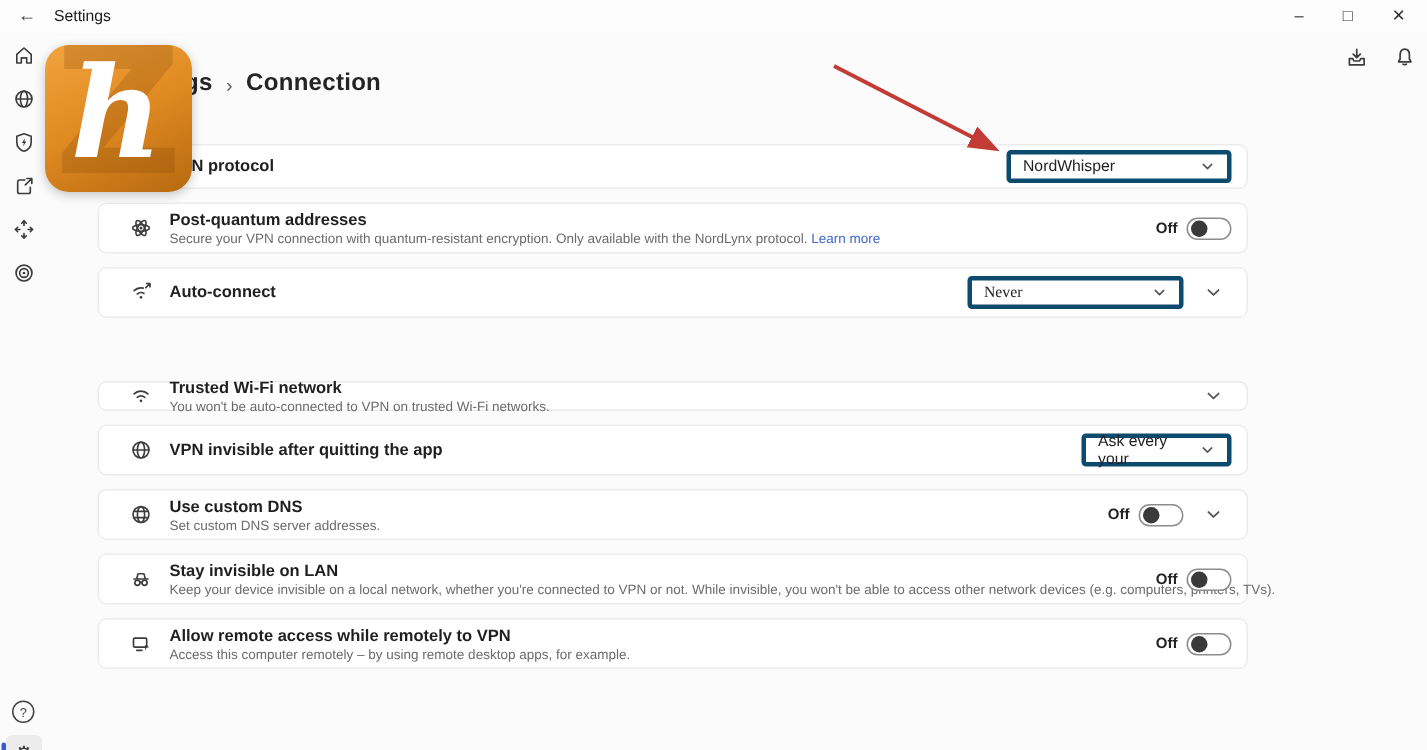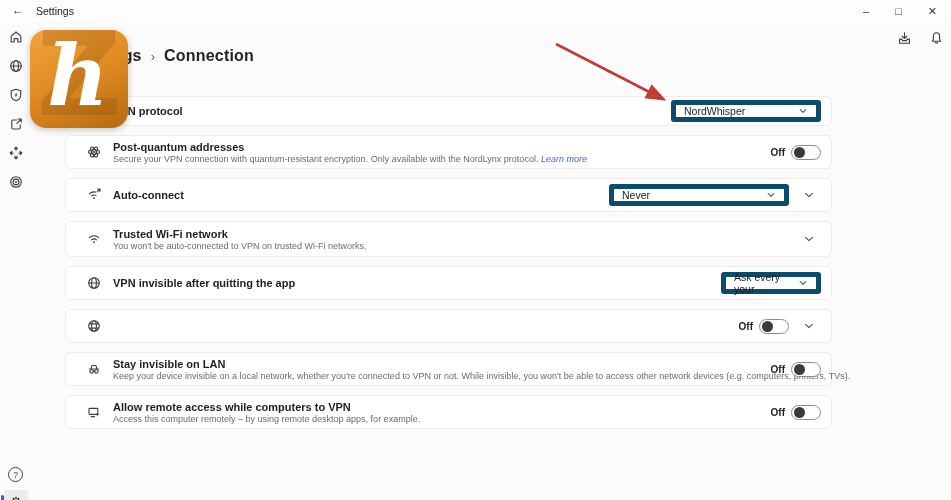--- a/index.html
+++ b/index.html
@@ -27,30 +27,30 @@
   .breadcrumb { position:absolute; left:77px; top:47px; display:flex; align-items:center; gap:9px; }
   .crumb { font-size:16px; font-weight:700; color:#242424; letter-spacing:.2px; }
   .crumb-sep { font-size:13px; color:#5c5c5c; font-weight:400; padding-top:1px; }
   .hdr-actions { position:absolute; top:29px; right:5px; display:flex; gap:12px; }
   .hdr-btn { width:20px; height:18px; display:flex; align-items:center; justify-content:center; }
 
   
   #cards { position:absolute; left:65px; top:96px; width:767px; display:flex; flex-direction:column; gap:9px; }
   .card { background:#fff; border:1px solid #ececec; border-radius:6px; display:flex; align-items:center; height:34px; padding:0 10px 0 20px; }
   #cards .card:nth-child(1){ height:30px; }
-  #cards .card:nth-child(4){ height:36px; }
+  #cards .card:nth-child(4){ height:20px;margin-top:33px; }
   .row-icon { width:16px; height:16px; margin-right:11px; flex-shrink:0; display:flex; align-items:center; justify-content:center; }
   .row-text { display:flex; flex-direction:column; gap:1px; min-width:0; }
   .row-title { font-size:11px; font-weight:600; color:#1f1f1f; white-space:nowrap; }
   .row-desc { font-size:9px; color:#6b6b6b; white-space:nowrap; }
-  .row-desc a { color:#3f67cb; text-decoration:none;font-style:italic; }
+  .row-desc a { color:#3f67cb; text-decoration:none; }
   .row-controls { margin-left:auto; display:flex; align-items:center; gap:13px; flex-shrink:0; }
-  .select { height:22px; border:5px solid #0c4a6e; border-radius:3px; background:#fff; display:flex; align-items:center; justify-content:space-between; padding:0 8px; font-size:10.5px; color:#222; }
+  .select { height:22px; border:3px solid #0c4a6e; border-radius:3px; background:#fff; display:flex; align-items:center; justify-content:space-between; padding:0 8px; font-size:10.5px; color:#222; }
   #cards .card:nth-child(1) .select { width:150px; }
-  #cards .card:nth-child(3) .select { width:180px; }
+  #cards .card:nth-child(3) .select { width:144px;font-family:Liberation Serif, serif; }
   #cards .card:nth-child(5) .select { width:100px; }
   .toggle { display:flex; align-items:center; gap:6px; }
   .off-label { font-size:10px; color:#222;font-weight:bold; }
   .switch { width:30px; height:15px; border:1px solid #8c8c8c; border-radius:9px; background:#fff; position:relative; }
   .knob { width:11px; height:11px; border-radius:50%; background:#3a3a3a; position:absolute; left:2px; top:1px; }
   .expand { width:14px; height:14px; display:flex; align-items:center; justify-content:center; margin-right:5px; }
 
   
   .anno { position:absolute; left:540px; top:35px; pointer-events:none; }
 
@@ -265,20 +265,24 @@
       </div>
     </div>
     <div class="card">
       <span class="row-icon">
         <svg width="16" height="16" viewBox="0 0 16 16" fill="none" stroke="#3c3c3c" stroke-width="1.1" stroke-linecap="round" stroke-linejoin="round">
           <circle cx="8" cy="8" r="5.3"></circle>
           <ellipse cx="8" cy="8" rx="2.4" ry="5.3"></ellipse>
           <path d="M3.6 5.9 H12.4 M3.6 10.1 H12.4"></path>
         </svg>
       </span>
+      <div class="row-text">
+        <span class="row-title">Use custom DNS</span>
+        <span class="row-desc">Set custom DNS server addresses.</span>
+      </div>
       <div class="row-controls">
         <div class="toggle">
           <span class="off-label">Off</span>
           <span class="switch">
             <span class="knob"></span>
           </span>
         </div>
         <span class="expand">
           <svg width="12" height="12" viewBox="0 0 16 16" fill="none" stroke="#565656" stroke-width="1.6" stroke-linecap="round" stroke-linejoin="round">
             <path d="M3.5 5.8 L8 10.2 L12.5 5.8"></path>
@@ -310,21 +314,21 @@
     </div>
     <div class="card">
       <span class="row-icon">
         <svg width="16" height="16" viewBox="0 0 16 16" fill="none" stroke="#3c3c3c" stroke-width="1.1" stroke-linecap="round" stroke-linejoin="round">
           <rect x="3" y="4.4" width="8.8" height="6" rx="0.9"></rect>
           <path d="M5.2 12.6 H8.6"></path>
           <path d="M10.6 9 L13.6 10.4 L11.6 11 L10.9 12.9 Z" fill="#3c3c3c" stroke="none"></path>
         </svg>
       </span>
       <div class="row-text">
-        <span class="row-title">Allow remote access while computers to VPN</span>
+        <span class="row-title">Allow remote access while remotely to VPN</span>
         <span class="row-desc">Access this computer remotely – by using remote desktop apps, for example.</span>
       </div>
       <div class="row-controls">
         <div class="toggle">
           <span class="off-label">Off</span>
           <span class="switch">
             <span class="knob"></span>
           </span>
         </div>
       </div>

